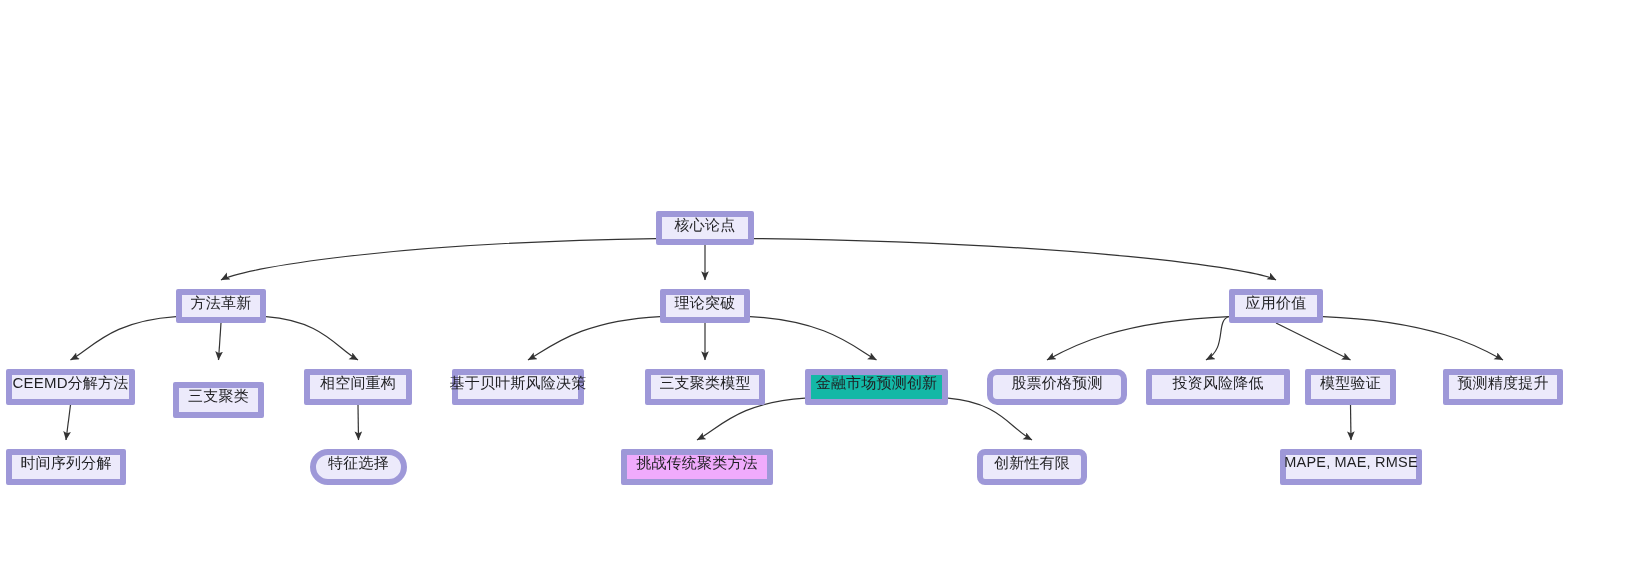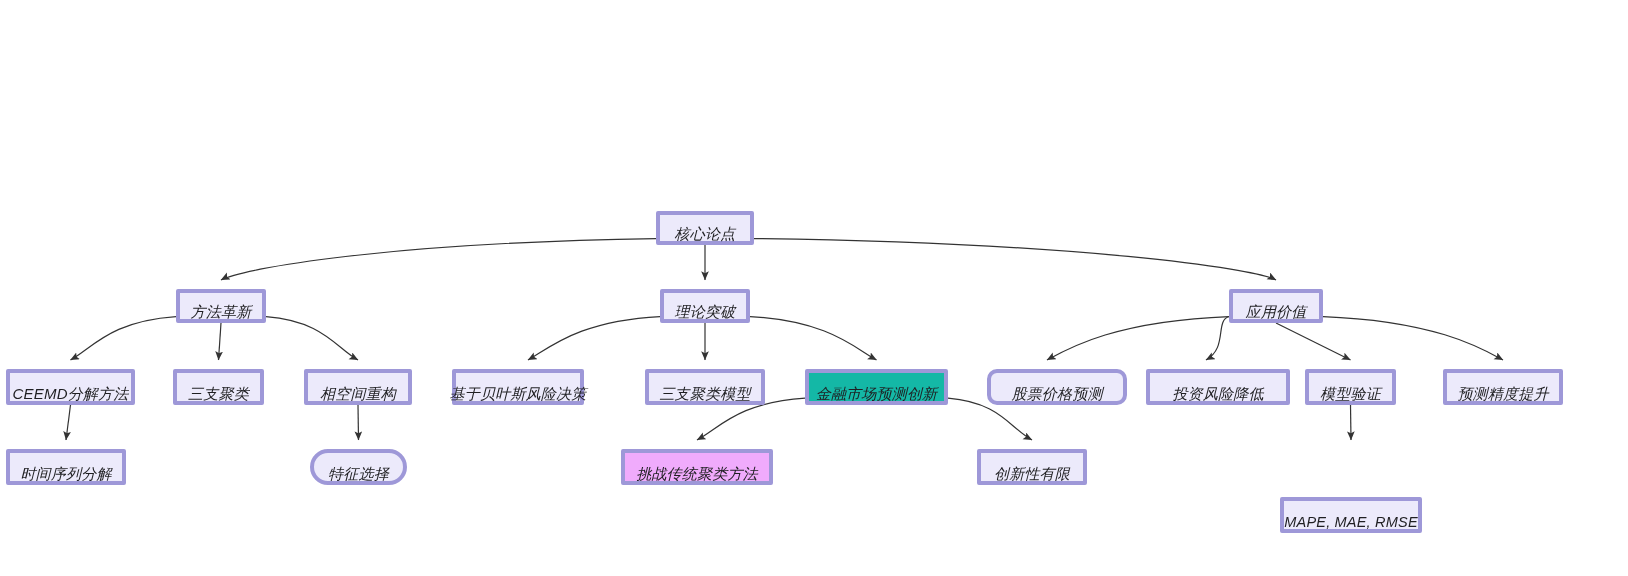--- a/index.html
+++ b/index.html
@@ -24,31 +24,30 @@
     left: 0;
     top: 0;
     width: 1628px;
     height: 576px;
     pointer-events: none;
   }
   .node {
     position: absolute;
     box-sizing: border-box;
     background: #ECEAFB;
-    border: 4px solid #14532d;
+    border: 6px solid #14532d;
     border-radius: 2px;
     display: flex;
-    align-items: flex-end;
+    align-items: flex-start;
     justify-content: center;
     color: #1f1f22;
     font-size: 15px;
     line-height: 1;
     white-space: nowrap;
     letter-spacing: 0.2px;
-    font-style: italic;
   }
   .node.latin {
     font-size: 14.5px;
   }
 </style>
 </head>
 <body>
 
 <div id="diagram-root">
   <svg id="edge-layer" viewBox="0 0 1628 576" xmlns="http://www.w3.org/2000/svg">
@@ -87,21 +86,21 @@
       </div>
       <div class="node" style="left: 660px; top: 289px; width: 90px; height: 34px; background: rgb(236, 234, 251); border-color: rgb(158, 152, 216); color: rgb(31, 31, 34);">
         <span>理论突破</span>
       </div>
       <div class="node" style="left: 1229px; top: 289px; width: 94px; height: 34px; background: rgb(236, 234, 251); border-color: rgb(158, 152, 216); color: rgb(31, 31, 34);">
         <span>应用价值</span>
       </div>
       <div class="node" style="left: 6px; top: 369px; width: 129px; height: 36px; background: rgb(236, 234, 251); border-color: rgb(158, 152, 216); color: rgb(31, 31, 34);">
         <span>CEEMD分解方法</span>
       </div>
-      <div class="node" style="left: 173px; top: 369px; width: 91px; height: 36px; background: rgb(236, 234, 251); border-color: rgb(158, 152, 216); color: rgb(31, 31, 34);">
+      <div class="node" style="left: 173px; top: 382px; width: 91px; height: 36px; background: rgb(236, 234, 251); border-color: rgb(158, 152, 216); color: rgb(31, 31, 34);">
         <span>三支聚类</span>
       </div>
       <div class="node" style="left: 304px; top: 369px; width: 108px; height: 36px; background: rgb(236, 234, 251); border-color: rgb(158, 152, 216); color: rgb(31, 31, 34);">
         <span>相空间重构</span>
       </div>
       <div class="node" style="left: 452px; top: 369px; width: 132px; height: 36px; background: rgb(236, 234, 251); border-color: rgb(158, 152, 216); color: rgb(31, 31, 34);">
         <span>基于贝叶斯风险决策</span>
       </div>
       <div class="node" style="left: 645px; top: 369px; width: 120px; height: 36px; background: rgb(236, 234, 251); border-color: rgb(158, 152, 216); color: rgb(31, 31, 34);">
         <span>三支聚类模型</span>
@@ -123,20 +122,20 @@
       </div>
       <div class="node" style="left: 6px; top: 449px; width: 120px; height: 36px; background: rgb(236, 234, 251); border-color: rgb(158, 152, 216); color: rgb(31, 31, 34);">
         <span>时间序列分解</span>
       </div>
       <div class="node" style="left: 310px; top: 449px; width: 97px; height: 36px; background: rgb(236, 234, 251); border-color: rgb(158, 152, 216); color: rgb(31, 31, 34); border-radius: 18px;">
         <span>特征选择</span>
       </div>
       <div class="node" style="left: 621px; top: 449px; width: 152px; height: 36px; background: #f0abfc; border-color: rgb(158, 152, 216); color: rgb(31, 31, 34);">
         <span>挑战传统聚类方法</span>
       </div>
-      <div class="node" style="left: 977px; top: 449px; width: 110px; height: 36px; background: rgb(236, 234, 251); border-color: rgb(158, 152, 216); color: rgb(31, 31, 34);">
+      <div class="node" style="left: 977px; top: 449px; width: 110px; height: 36px; background: rgb(236, 234, 251); border-color: rgb(158, 152, 216); color: rgb(31, 31, 34); border-radius: 8px;">
         <span>创新性有限</span>
       </div>
-      <div class="node latin" style="left: 1280px; top: 449px; width: 142px; height: 36px; background: rgb(236, 234, 251); border-color: rgb(158, 152, 216); color: rgb(31, 31, 34); margin-top: 48px;">
+      <div class="node latin" style="left: 1280px; top: 449px; width: 142px; height: 36px; background: rgb(236, 234, 251); border-color: rgb(158, 152, 216); color: rgb(31, 31, 34);">
         <span>MAPE, MAE, RMSE</span>
       </div>
     </div>
 </div>
 
 </body></html>

